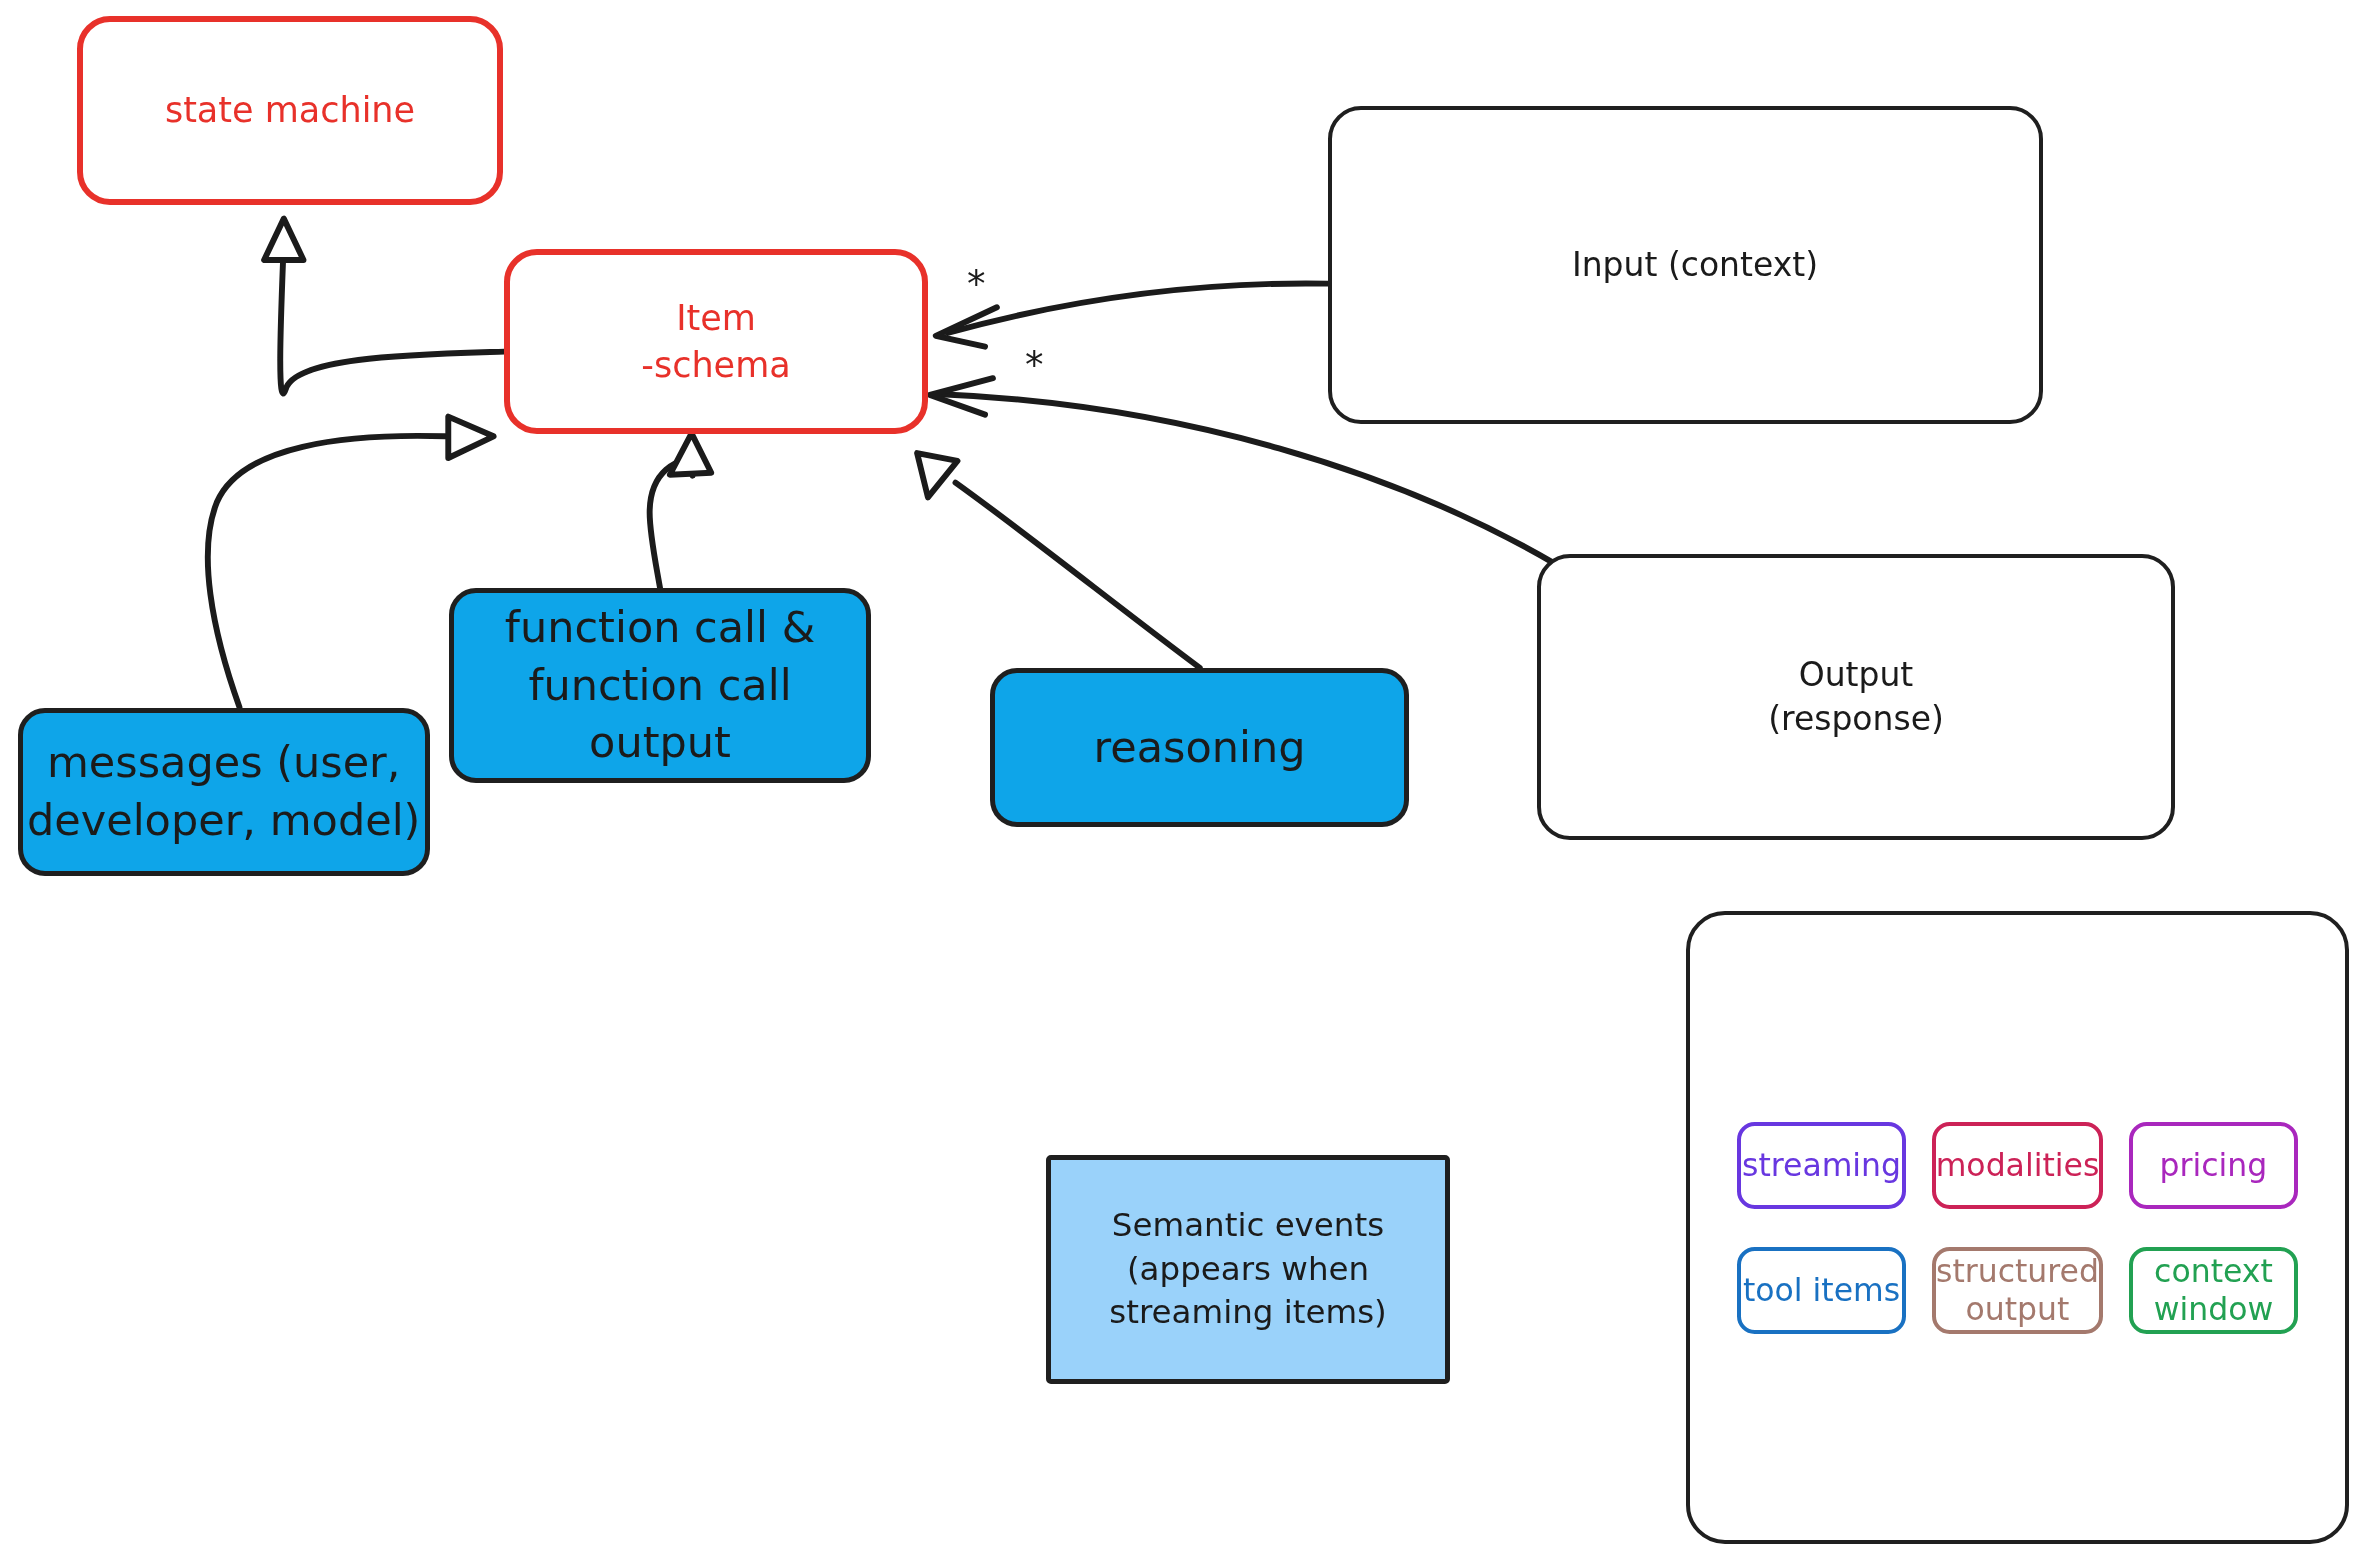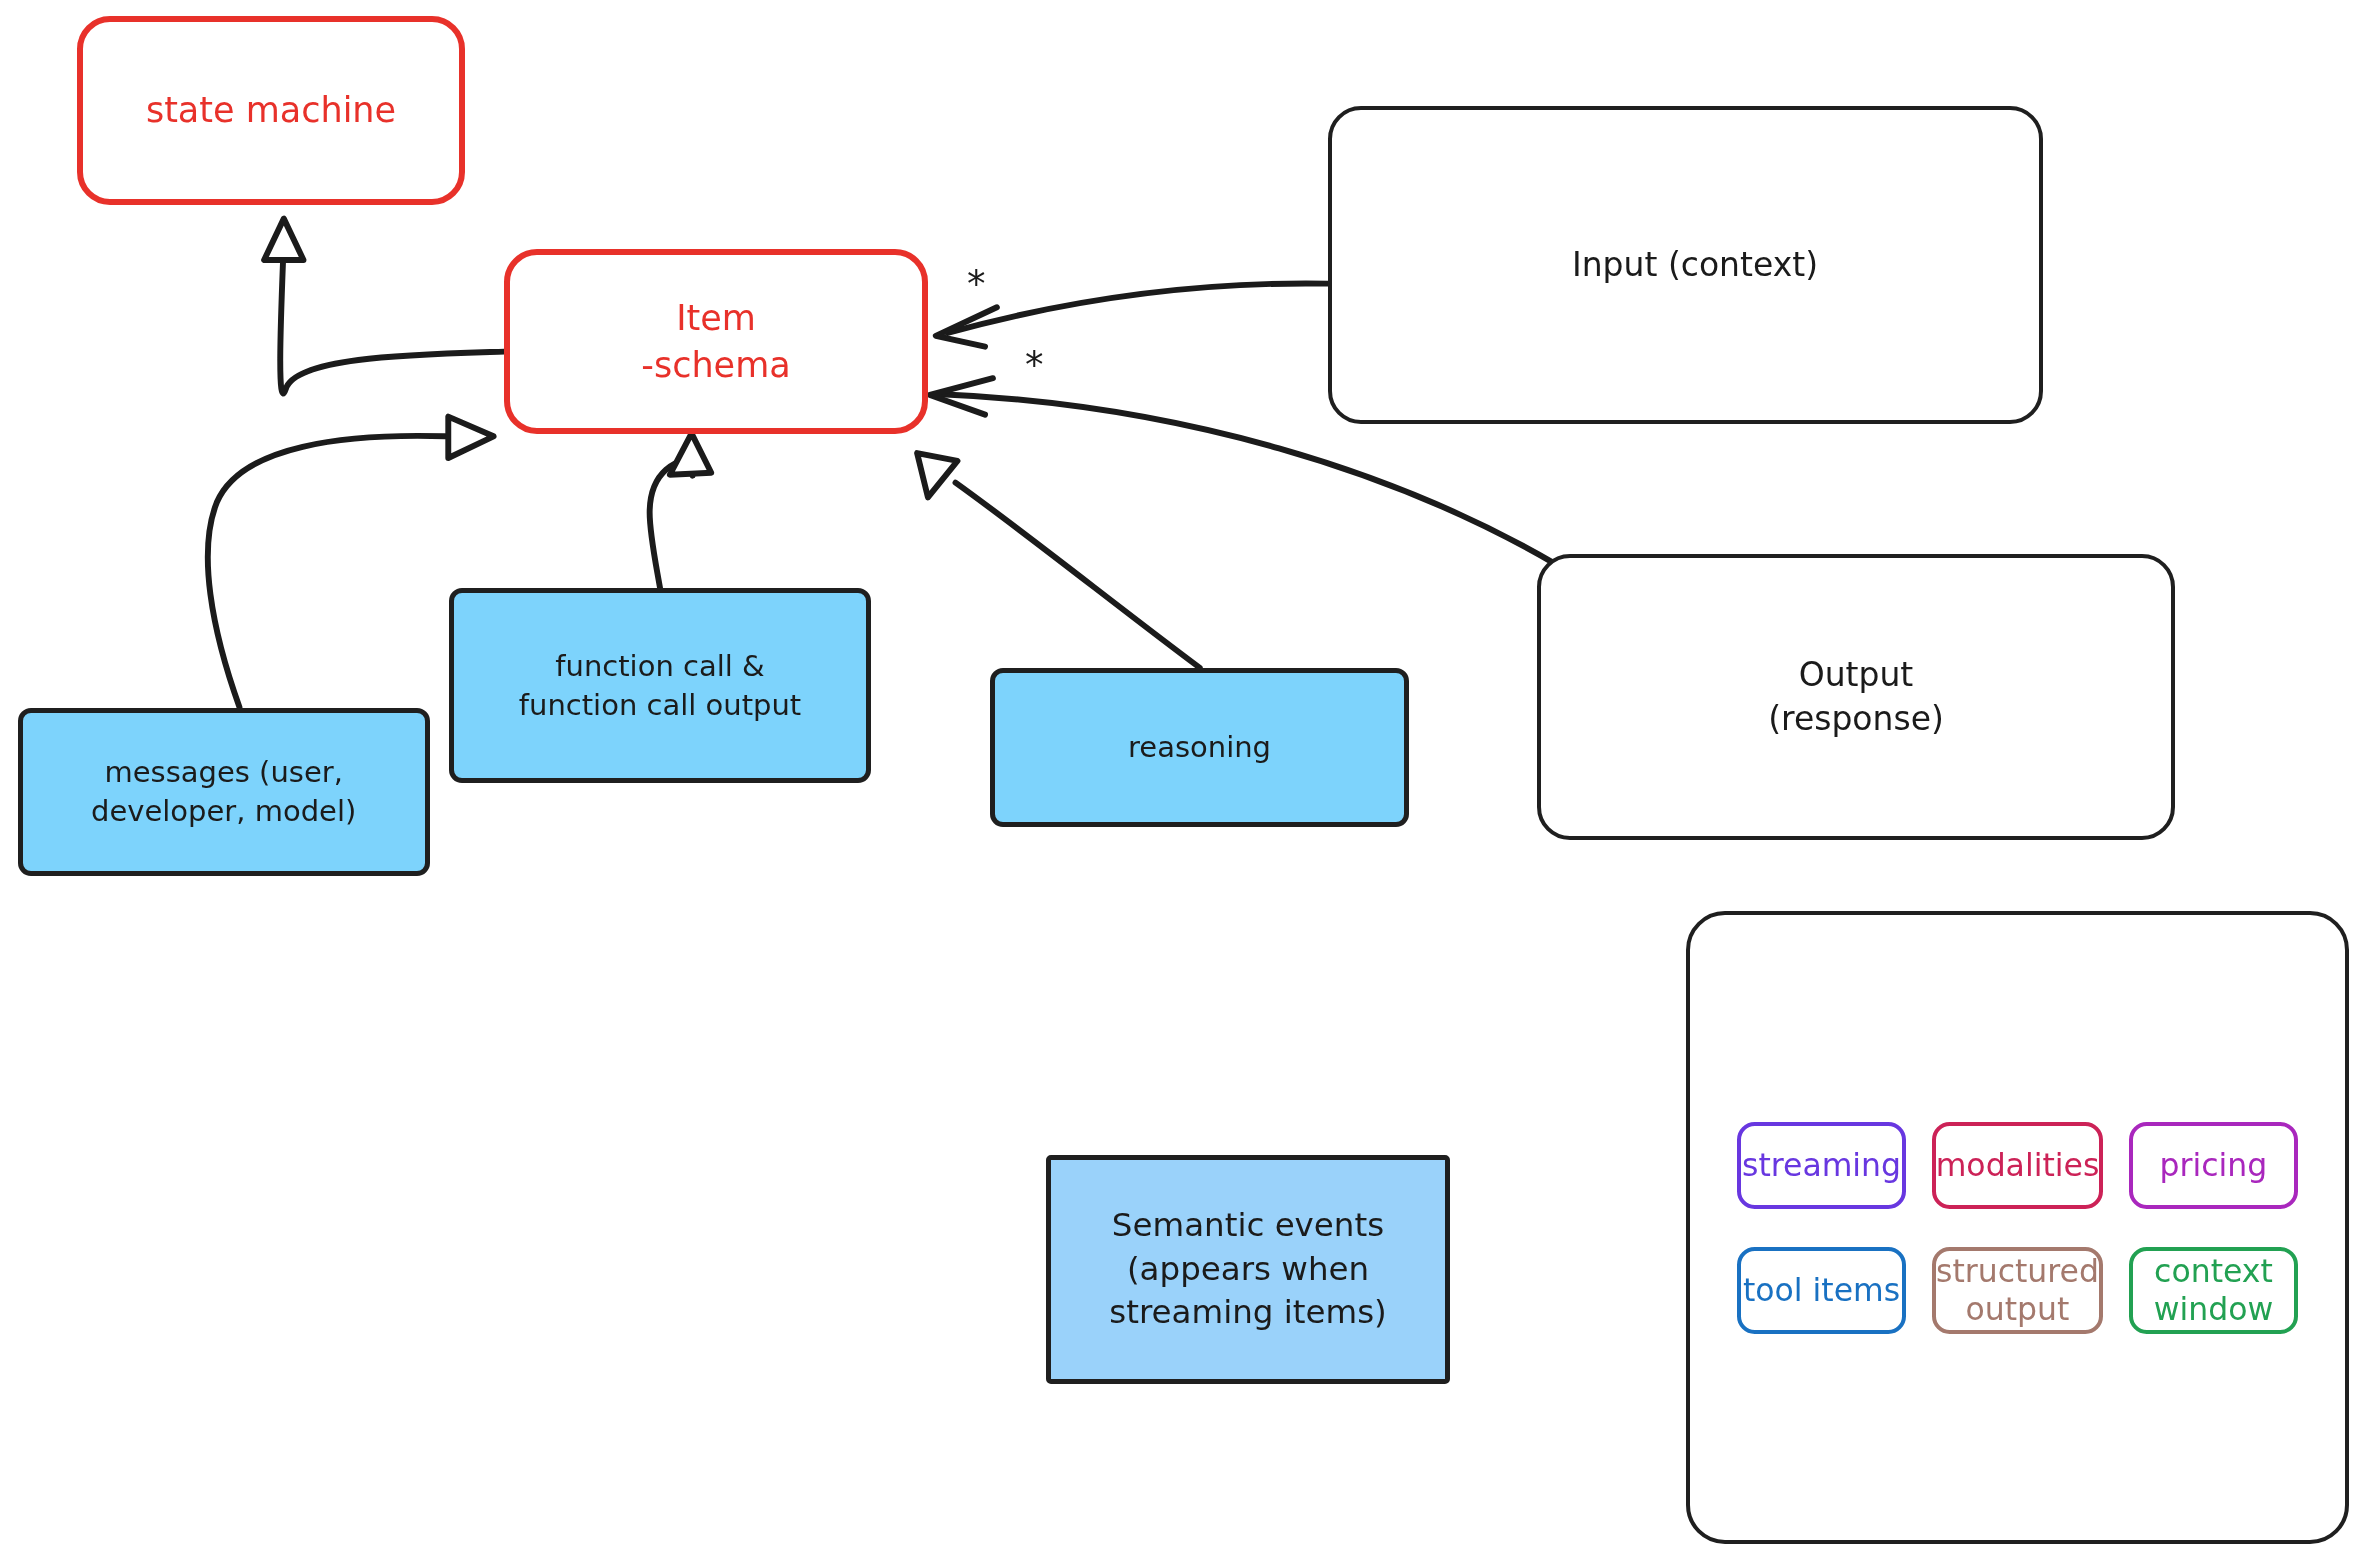--- a/index.html
+++ b/index.html
@@ -46,24 +46,24 @@
   .node-red {
     border-width: 6.9px;
     border-color: #e8312a;
     border-radius: 33px;
     color: #e8312a;
     font-size: 35px;
   }
   .node-pink {
     border-width: 5.9px;
     border-color: #1f1f1f;
-    border-radius: 13px;
-    background: #7dd3fc;
+    border-radius: 27px;
+    background: #0ea5e9;
     color: #1b1b1b;
-    font-size: 29px;
+    font-size: 43px;
   }
   .node-blue {
     border-width: 5.9px;
     border-color: #1f1f1f;
     border-radius: 5px;
     background: #9ad2fa;
     color: #1b1b1b;
     font-size: 32.5px;
   }
   .model-panel {
@@ -134,21 +134,21 @@
       <polygon points="931,460 942,505 972,468" fill="#ffffff" stroke="#1b1b1b" stroke-width="6"></polygon>
 
       <path d="M 1348 288 C 1230 286 1100 300 962 338"></path>
       <path d="M 1012 312 L 950 341 L 1000 352"></path>
 
       <path d="M 1578 572 C 1420 480 1200 410 950 400"></path>
       <path d="M 1008 384 L 944 401 L 1000 421"></path>
     </g>
   </svg>
 
-  <div class="node node-red" style="left: 77px; top: 15.8px; width: 388px; height: 189px;"><span>state machine</span></div>
+  <div class="node node-red" style="left: 77px; top: 15.8px; width: 426px; height: 189px;"><span>state machine</span></div>
 
   <div class="node node-red" style="left: 504px; top: 249px; width: 424px; height: 185px;"><span>Item
 -schema</span></div>
 
   <div class="node node-plain" style="left: 1328px; top: 106px; width: 715px; height: 318px; padding-left: 19px;"><span>Input (context)</span></div>
 
   <div class="node node-plain" style="left: 1537px; top: 554px; width: 638px; height: 286px;"><span>Output
 (response)</span></div>
 
   <div class="node node-pink" style="left: 17.7px; top: 708px; width: 412px; height: 168px;"><span>messages (user,

